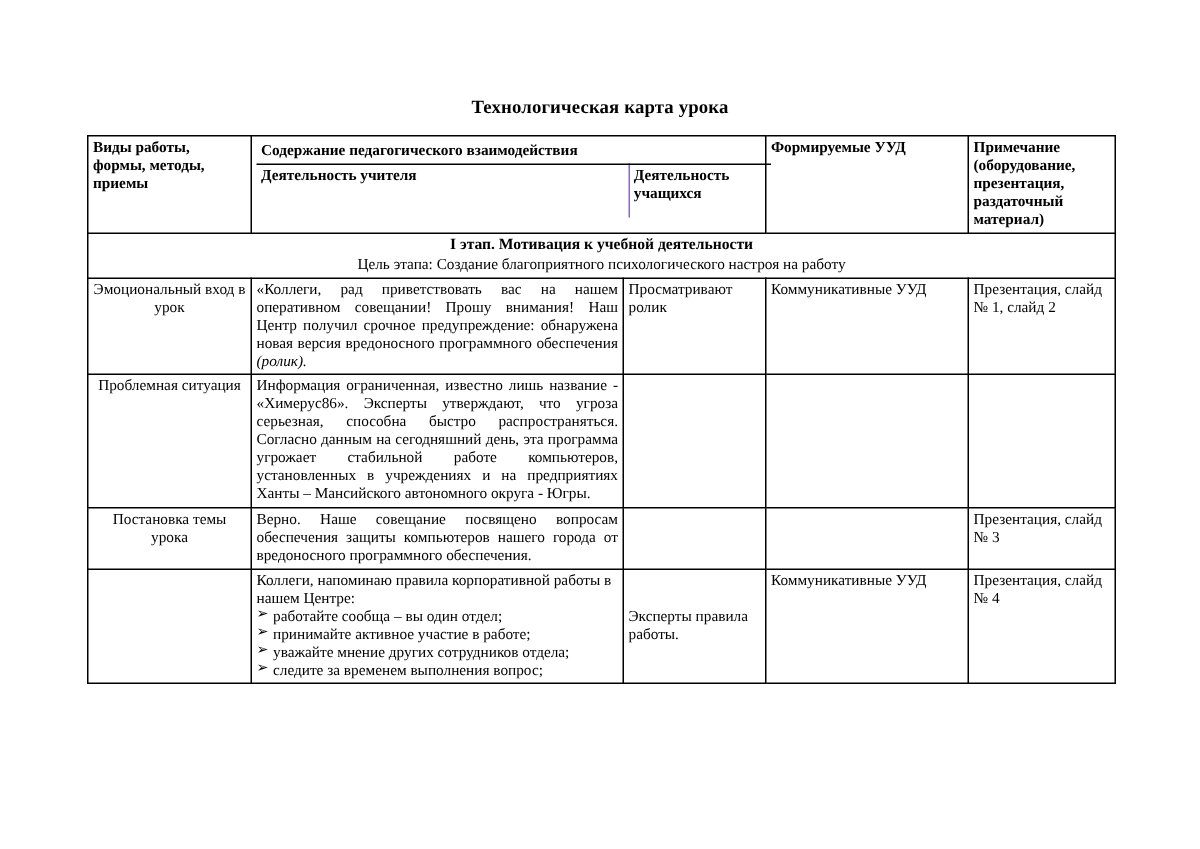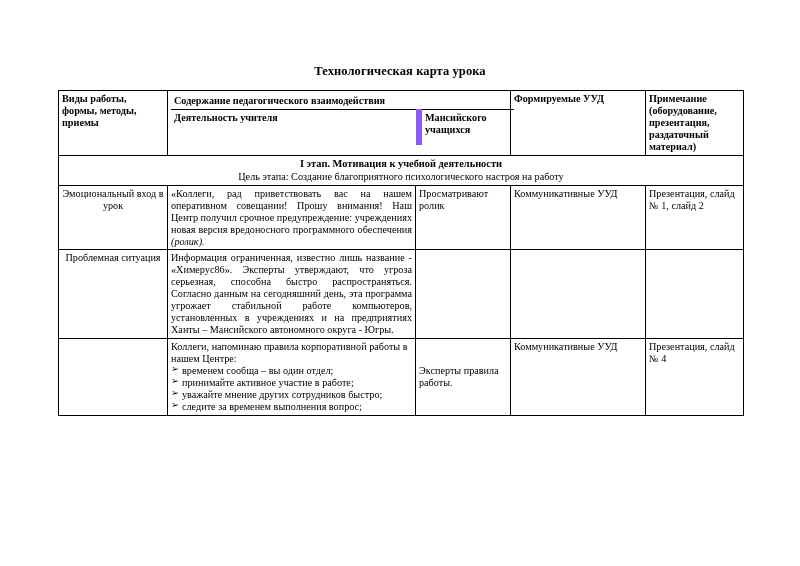--- a/index.html
+++ b/index.html
@@ -73,21 +73,21 @@
     border-bottom: 1px solid #000000;
     font-weight: bold;
     padding: 2px 3px;
   }
   table.inner tr.bot td {
     font-weight: bold;
     padding: 2px 3px;
     vertical-align: top;
   }
   table.inner tr.bot td.left-sub {
-    border-right: 6px solid #8b5cf6;
+    border-right: 1px solid #8b5cf6;
     width: 248px;
   }
   .stage-cell {
     text-align: center;
     padding: 3px 4px 4px 4px;
   }
   .stage-title {
     font-weight: bold;
     font-size: 10.4px;
     margin-bottom: 1px;
@@ -142,62 +142,69 @@
             <colgroup>
                 <col style="width:248px">
                 <col style="width:95px">
               </colgroup>
             <tbody>
                 <tr class="top">
               <td colspan="2">Содержание педагогического взаимодействия</td>
             </tr>
             <tr class="bot" style="height:36px">
               <td class="left-sub">Деятельность учителя</td>
-              <td>Мансийского учащихся</td>
+              <td>Деятельность учащихся</td>
             </tr>
           </tbody>
             </table>
         </td>
         <td class="hdr">Формируемые УУД</td>
         <td class="hdr">Примечание (оборудование, презентация, раздаточный материал)</td>
       </tr>
 
       <tr>
         <td class="stage-cell" colspan="5">
           <div class="stage-title">I этап. Мотивация к учебной деятельности</div>
           <div class="stage-goal"><b>Цель этапа:</b> <span>Создание благоприятного психологического настроя на работу</span></div>
         </td>
       </tr>
 
       <tr>
         <td class="center">Эмоциональный вход в урок</td>
-        <td class="just-last-just"><span>«Коллеги, рад приветствовать вас на нашем оперативном совещании! Прошу внимания! Наш Центр получил срочное предупреждение: учреждениях новая версия вредоносного программного обеспечения </span><em class="it">(ролик).</em></td>
+        <td class="just-last-just"><span>«Коллеги, рад приветствовать вас на нашем оперативном совещании! Прошу внимания! Наш Центр получил срочное предупреждение: обнаружена новая версия вредоносного программного обеспечения </span><em class="it">(ролик).</em></td>
         <td>Просматривают ролик</td>
         <td>Коммуникативные УУД</td>
         <td>Презентация, слайд № 1, слайд 2</td>
       </tr>
 
       <tr>
         <td class="center">Проблемная ситуация</td>
         <td class="just">Информация ограниченная, известно лишь название - «Химерус86». Эксперты утверждают, что угроза серьезная, способна быстро распространяться. Согласно данным на сегодняшний день, эта программа угрожает стабильной работе компьютеров, установленных в учреждениях и на предприятиях Ханты – Мансийского автономного округа - Югры.</td>
         <td></td>
         <td></td>
         <td></td>
       </tr>
 
 
+      <tr>
+        <td class="center">Постановка темы урока</td>
+        <td class="just">Верно. Наше совещание посвящено вопросам обеспечения защиты компьютеров нашего города от вредоносного программного обеспечения.</td>
+        <td></td>
+        <td></td>
+        <td>Презентация, слайд № 3</td>
+      </tr>
 
       <tr>
         <td class="center"></td>
         <td>
           <div>Коллеги, напоминаю правила корпоративной работы в нашем Центре:</div>
           <ul class="bullets">
-            <li><span class="arrow">➢</span><span>временем сообща – вы один отдел;</span></li>
+            <li><span class="arrow">➢</span><span>работайте сообща – вы один отдел;</span></li>
             <li><span class="arrow">➢</span><span>принимайте активное участие в работе;</span></li>
-            <li><span class="arrow">➢</span><span>уважайте мнение других сотрудников быстро;</span></li>
+            <li><span class="arrow">➢</span><span>уважайте мнение других сотрудников отдела;</span></li>
             <li><span class="arrow">➢</span><span>следите за временем выполнения вопрос;</span></li>
           </ul>
         </td>
         <td style="vertical-align:middle">Эксперты правила работы.</td>
         <td>Коммуникативные УУД</td>
         <td>Презентация, слайд № 4</td>
       </tr>
     </tbody>
   </table>
 

